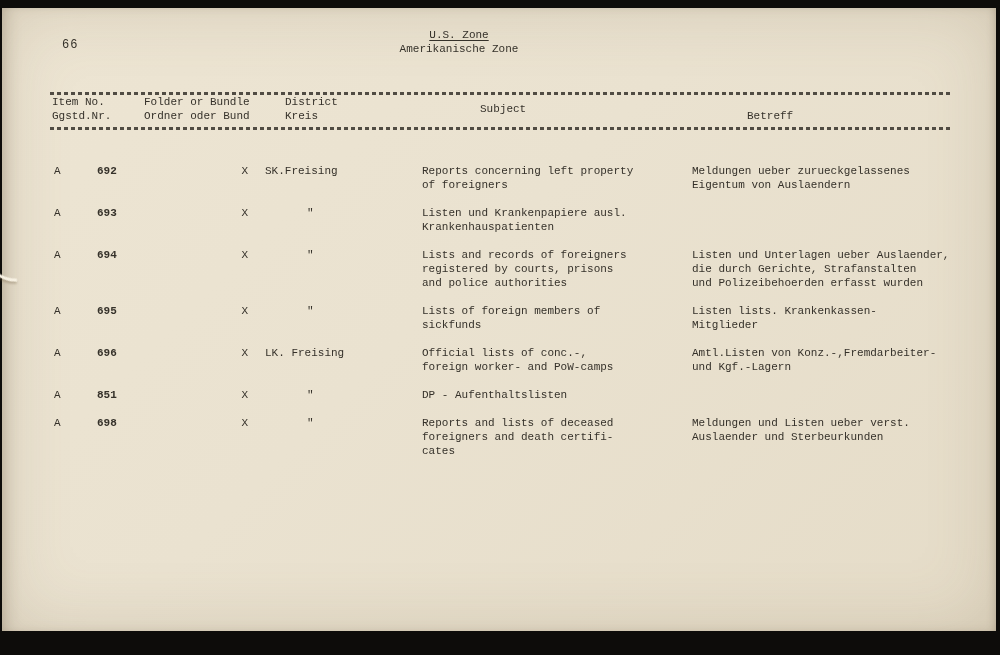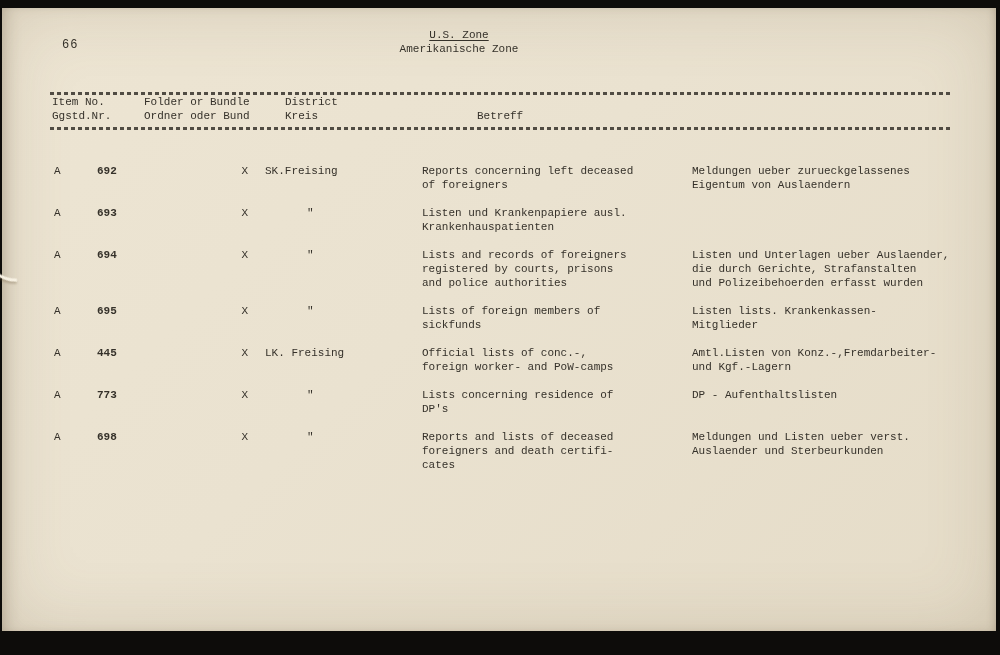--- a/index.html
+++ b/index.html
@@ -91,35 +91,38 @@
 
       <div class="dashes top"></div>
 
       <div class="grid thead">
         <div class="h-item pre">Item No.
 Ggstd.Nr.</div>
         <div class="h-folder pre">Folder or Bundle
 Ordner oder Bund</div>
         <div class="h-district pre">District
 Kreis</div>
+        <div class="h-subject">
+            <span>Subject</span>
+          </div>
         <div class="h-betreff">
             <span>Betreff</span>
           </div>
       </div>
 
       <div class="dashes bottom"></div>
 
       <div class="tbody">
 
         <div class="grid row">
           <div class="c-letter">A</div>
           <div class="c-no">692</div>
           <div class="c-folder">X</div>
           <div class="c-district">SK.Freising</div>
-          <div class="c-subject pre">Reports concerning left deceased
+          <div class="c-subject pre">Reports concerning left property
 of foreigners</div>
           <div class="c-betreff pre">Meldungen ueber zurueckgelassenes
 Eigentum von Auslaendern</div>
         </div>
 
         <div class="grid row">
           <div class="c-letter">A</div>
           <div class="c-no">693</div>
           <div class="c-folder">X</div>
           <div class="c-district ditto">"</div>
@@ -146,36 +149,34 @@
           <div class="c-folder">X</div>
           <div class="c-district ditto">"</div>
           <div class="c-subject pre">Lists of foreign members of
 sickfunds</div>
           <div class="c-betreff pre">Listen lists. Krankenkassen-
 Mitglieder</div>
         </div>
 
         <div class="grid row">
           <div class="c-letter">A</div>
-          <div class="c-no">445</div>
+          <div class="c-no">696</div>
           <div class="c-folder">X</div>
           <div class="c-district">LK. Freising</div>
           <div class="c-subject pre">Official lists of conc.-,
 foreign worker- and PoW-camps</div>
           <div class="c-betreff pre">Amtl.Listen von Konz.-,Fremdarbeiter-
 und Kgf.-Lagern</div>
         </div>
 
         <div class="grid row">
           <div class="c-letter">A</div>
-          <div class="c-no">773</div>
+          <div class="c-no">851</div>
           <div class="c-folder">X</div>
           <div class="c-district ditto">"</div>
-          <div class="c-subject pre">Lists concerning residence of
-DP's</div>
           <div class="c-betreff pre">DP - Aufenthaltslisten</div>
         </div>
 
         <div class="grid row">
           <div class="c-letter">A</div>
           <div class="c-no">698</div>
           <div class="c-folder">X</div>
           <div class="c-district ditto">"</div>
           <div class="c-subject pre">Reports and lists of deceased
 foreigners and death certifi-

